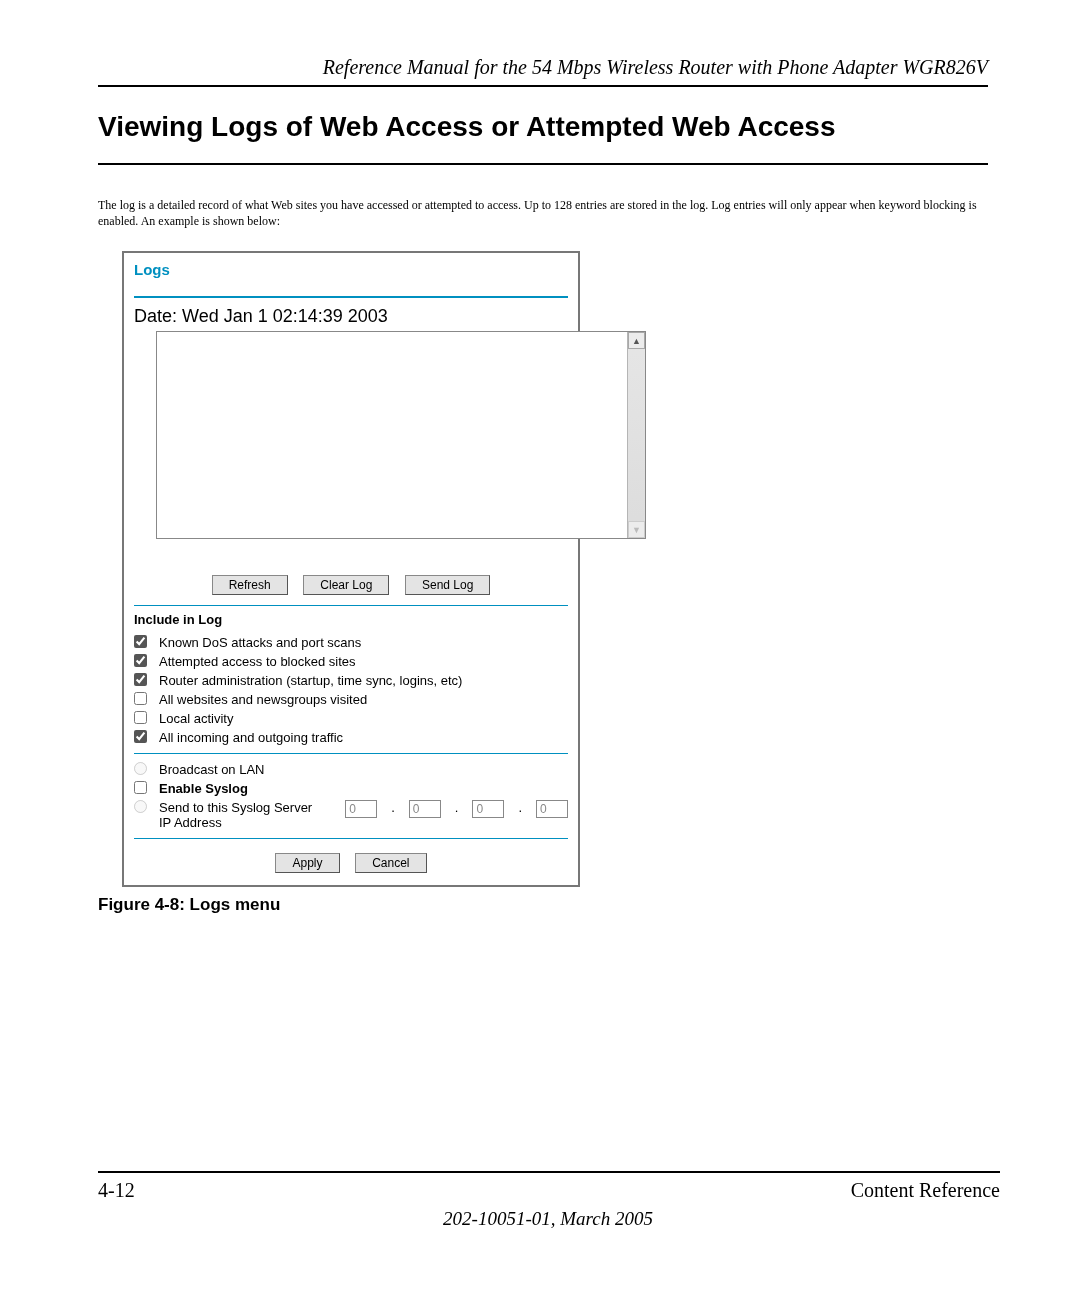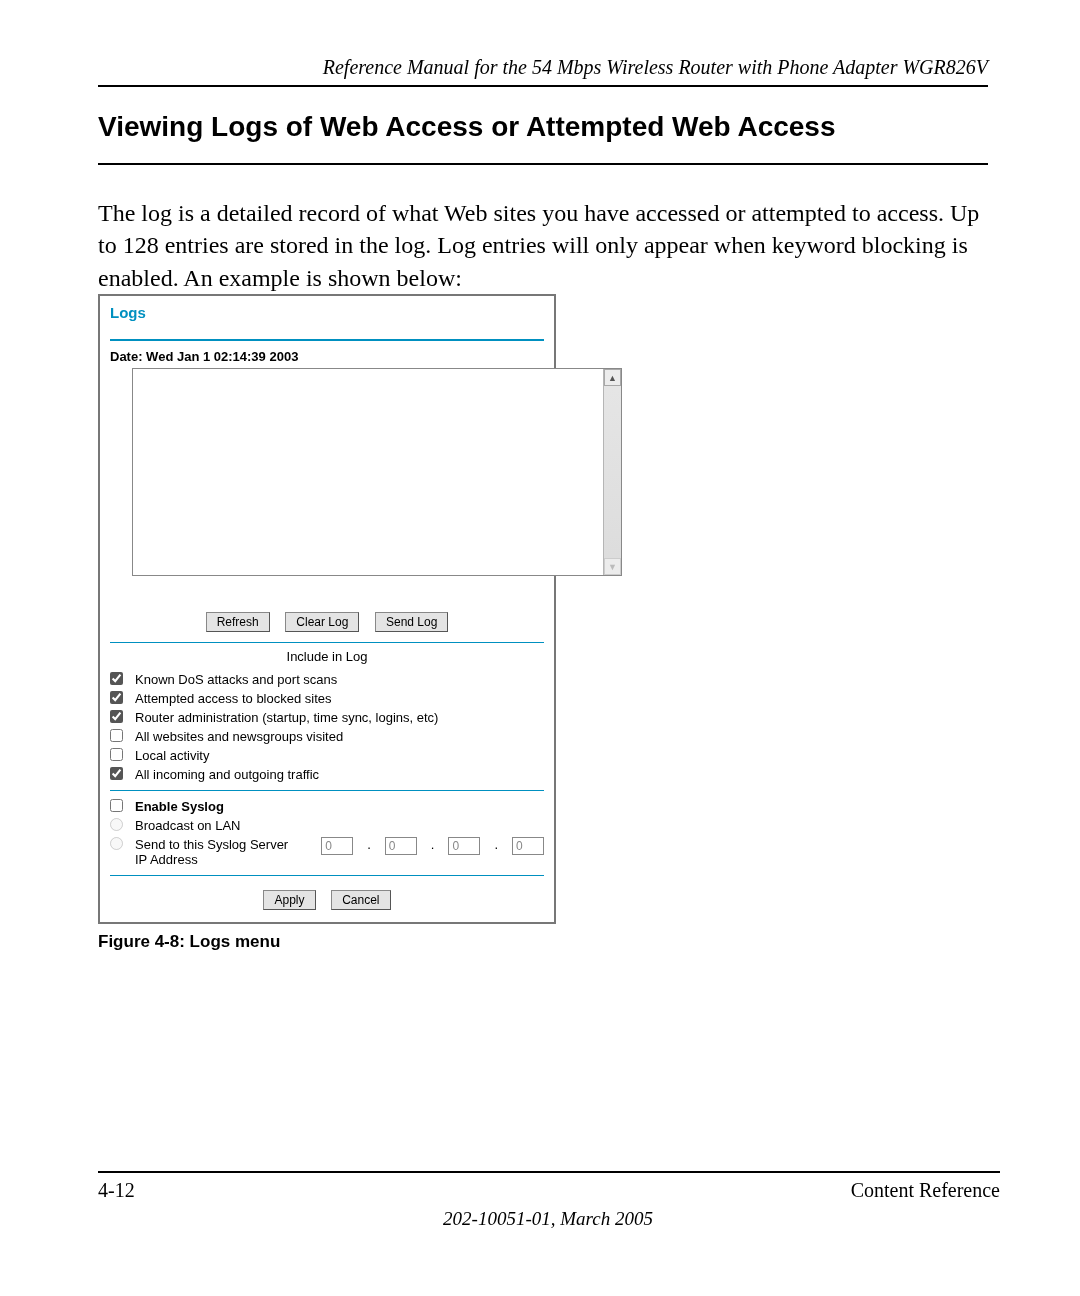--- a/index.html
+++ b/index.html
@@ -30,46 +30,48 @@
       font-weight: bold;
       font-size: 28px;
       margin-bottom: 20px;
     }
     .hr-section {
       border: none;
       border-top: 2px solid #000;
       margin-bottom: 32px;
     }
     .body-text {
-      font-size: 24px;
+      font-size: 12px;
       line-height: 1.35;
+      margin-bottom: 22px;
     }
     .screenshot {
       width: 458px;
       border: 2px solid #777;
       background: #fff;
       font-family: Arial, Helvetica, sans-serif;
       font-size: 13px;
       color: #000;
       padding: 8px 10px 10px 10px;
+      margin-left: 24px;
     }
     .logs-label {
       color: #0090c0;
       font-weight: bold;
       font-size: 15px;
     }
     .blue-rule {
       border: none;
       border-top: 2px solid #0090c0;
       margin: 18px 0 8px 0;
       width: 100%;
     }
     .date-line {
-      font-weight: bold;
-      font-size: 13px;
+      font-weight: normal;
+      font-size: 18px;
       margin-bottom: 4px;
     }
     .log-box {
       position: relative;
       margin-left: 22px;
       width: 490px;
       height: 208px;
       border: 1px solid #888;
       background: #fff;
     }
@@ -93,34 +95,33 @@
     .button-row {
       text-align: center;
       margin: 36px 0 10px 0;
     }
     .win-btn {
       font-family: "MS Sans Serif", Arial, sans-serif;
       font-size: 12px;
       background: #e4e4e4;
       border: 1px solid #888;
       border-right-color:#555; border-bottom-color:#555;
-      padding: 2px 10px;
+      padding: 2px 16px;
       margin: 0 6px;
       cursor: pointer;
     }
     .section-rule {
       border: none;
       border-top: 1.5px solid #0090c0;
       margin: 6px 0 6px 0;
     }
     .subhead {
-      font-weight: normal;
+      font-weight: bold;
       font-size: 13px;
       margin-bottom: 6px;
-      text-align: center;
     }
     .opt-row {
       display:flex;
       align-items:flex-start;
       gap:12px;
       font-size:13px;
       padding: 2px 0;
     }
     .chk, .rdo { width:13px; height:13px; accent-color:#555; }
     .ip-field {
@@ -219,26 +220,26 @@
       <input type="checkbox" class="chk" style="">
       <span>Local activity</span>
     </div>
     <div class="opt-row">
       <input type="checkbox" class="chk" checked="" style="">
       <span>All incoming and outgoing traffic</span>
     </div>
 
     <hr class="section-rule">
     <div class="opt-row">
+      <input type="radio" class="rdo" disabled="" style="">
+      <span>Broadcast on LAN</span>
+    </div>
+    <div class="opt-row">
       <input type="checkbox" class="chk" style="">
       <span style="font-weight:bold">Enable Syslog</span>
-    </div>
-    <div class="opt-row">
-      <input type="radio" class="rdo" disabled="" style="">
-      <span>Broadcast on LAN</span>
     </div>
     <div class="opt-row">
       <input type="radio" class="rdo" disabled="" style="">
       <span>Send to this Syslog Server IP Address</span>
       <span style="width:8px"></span>
       <input class="ip-field" value="0" style="">
       <span class="ip-dot">.</span>
       <input class="ip-field" value="0" style="">
       <span class="ip-dot">.</span>
       <input class="ip-field" value="0" style="">

